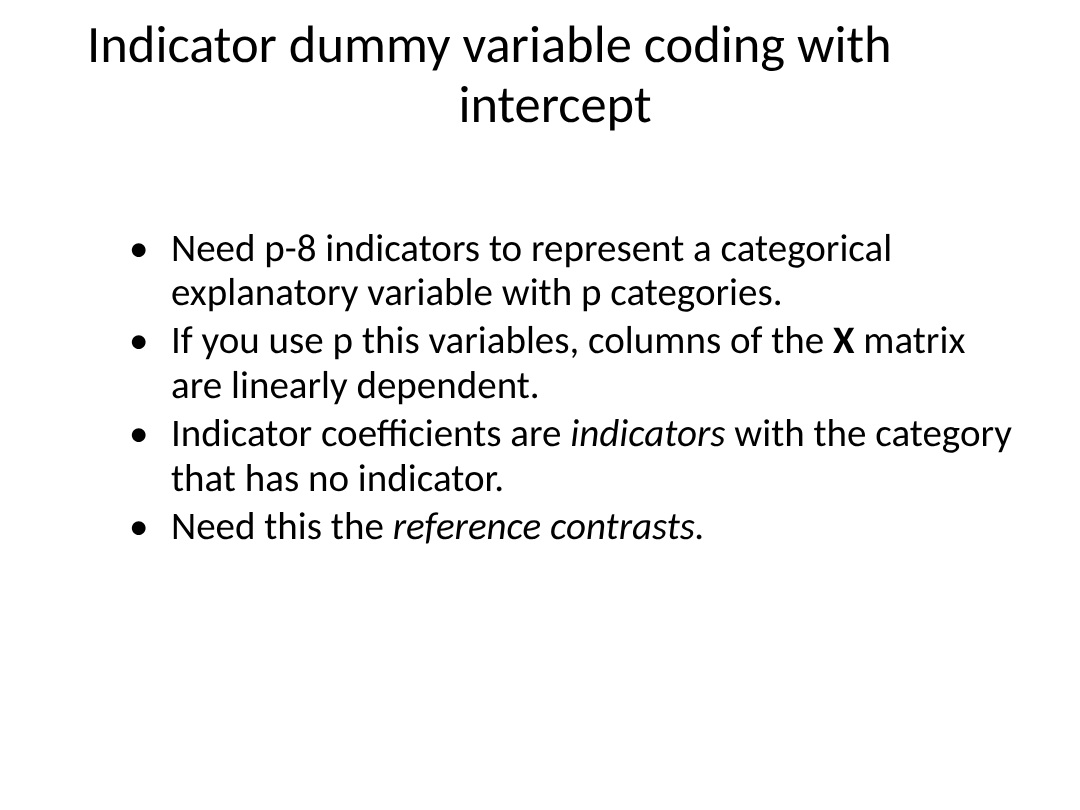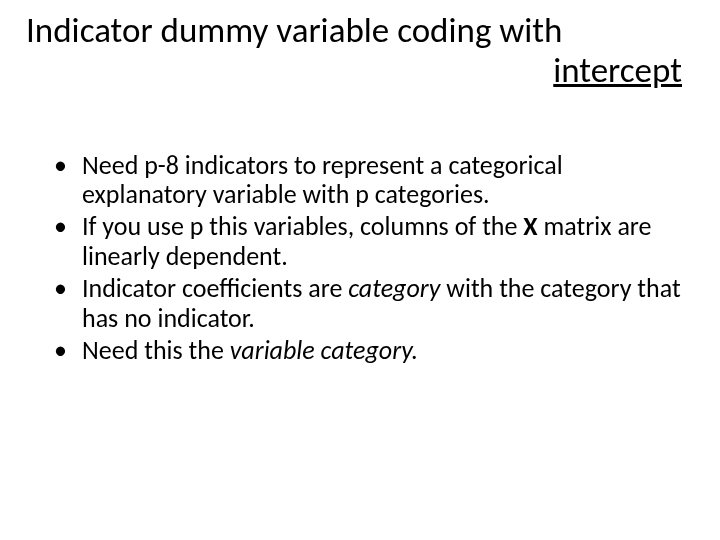--- a/index.html
+++ b/index.html
@@ -1,20 +1,20 @@
 <!DOCTYPE html>
 <html><head>
   <meta charset="utf-8">
   <style>
     * { margin: 0; padding: 0; box-sizing: border-box; }
     html, body { width: 720px; height: 540px; background: #fff; font-family: Calibri, "Segoe UI", Arial, sans-serif; color: #000; }
-    .slide { width: 720px; height: 404px; padding: 10px 38px 40px 26px; }
+    .slide { width: 720px; height: 404px; padding: 10px 38px 40px 58px; }
     .title { font-size: 35px; line-height: 1.15; font-weight: 400; margin-bottom: 60px; letter-spacing: 0px; }
     .title .line1 { display: block; white-space: nowrap; }
-    .title .line2 { display: block; text-align: right; text-decoration: underline; }
+    .title .line2 { display: block; text-align: center; }
     .bullets { list-style: none; padding-left: 56px; font-size: 26px; line-height: 1.15; }
     .bullets li { position: relative; margin-bottom: 2px; }
     .bullets li::before { content: "•"; position: absolute; left: -28px; top: 0; font-size: 26px; }
     .bold { font-weight: 700; }
     .italic { font-style: italic; }
   </style>
 </head>
 <body>
 
 <div class="slide">
@@ -23,19 +23,19 @@
     <span class="line2">intercept</span>
   </h1>
   <ul class="bullets">
     <li>
       <span>Need p-8 indicators to represent a categorical explanatory variable with p categories.</span>
     </li>
     <li>
       <span>If you use p this variables, columns of the </span><span class="bold">X</span><span> matrix are linearly dependent.</span>
     </li>
     <li>
-      <span>Indicator coefficients are </span><span class="italic">category</span><span> with the category that has no indicator.</span>
+      <span>Indicator coefficients are </span><span class="italic">indicators</span><span> with the category that has no indicator.</span>
     </li>
     <li>
-      <span>Need this the </span><span class="italic">variable category.</span>
+      <span>Need this the </span><span class="italic">reference contrasts.</span>
     </li>
   </ul>
 </div>
 
 </body></html>

